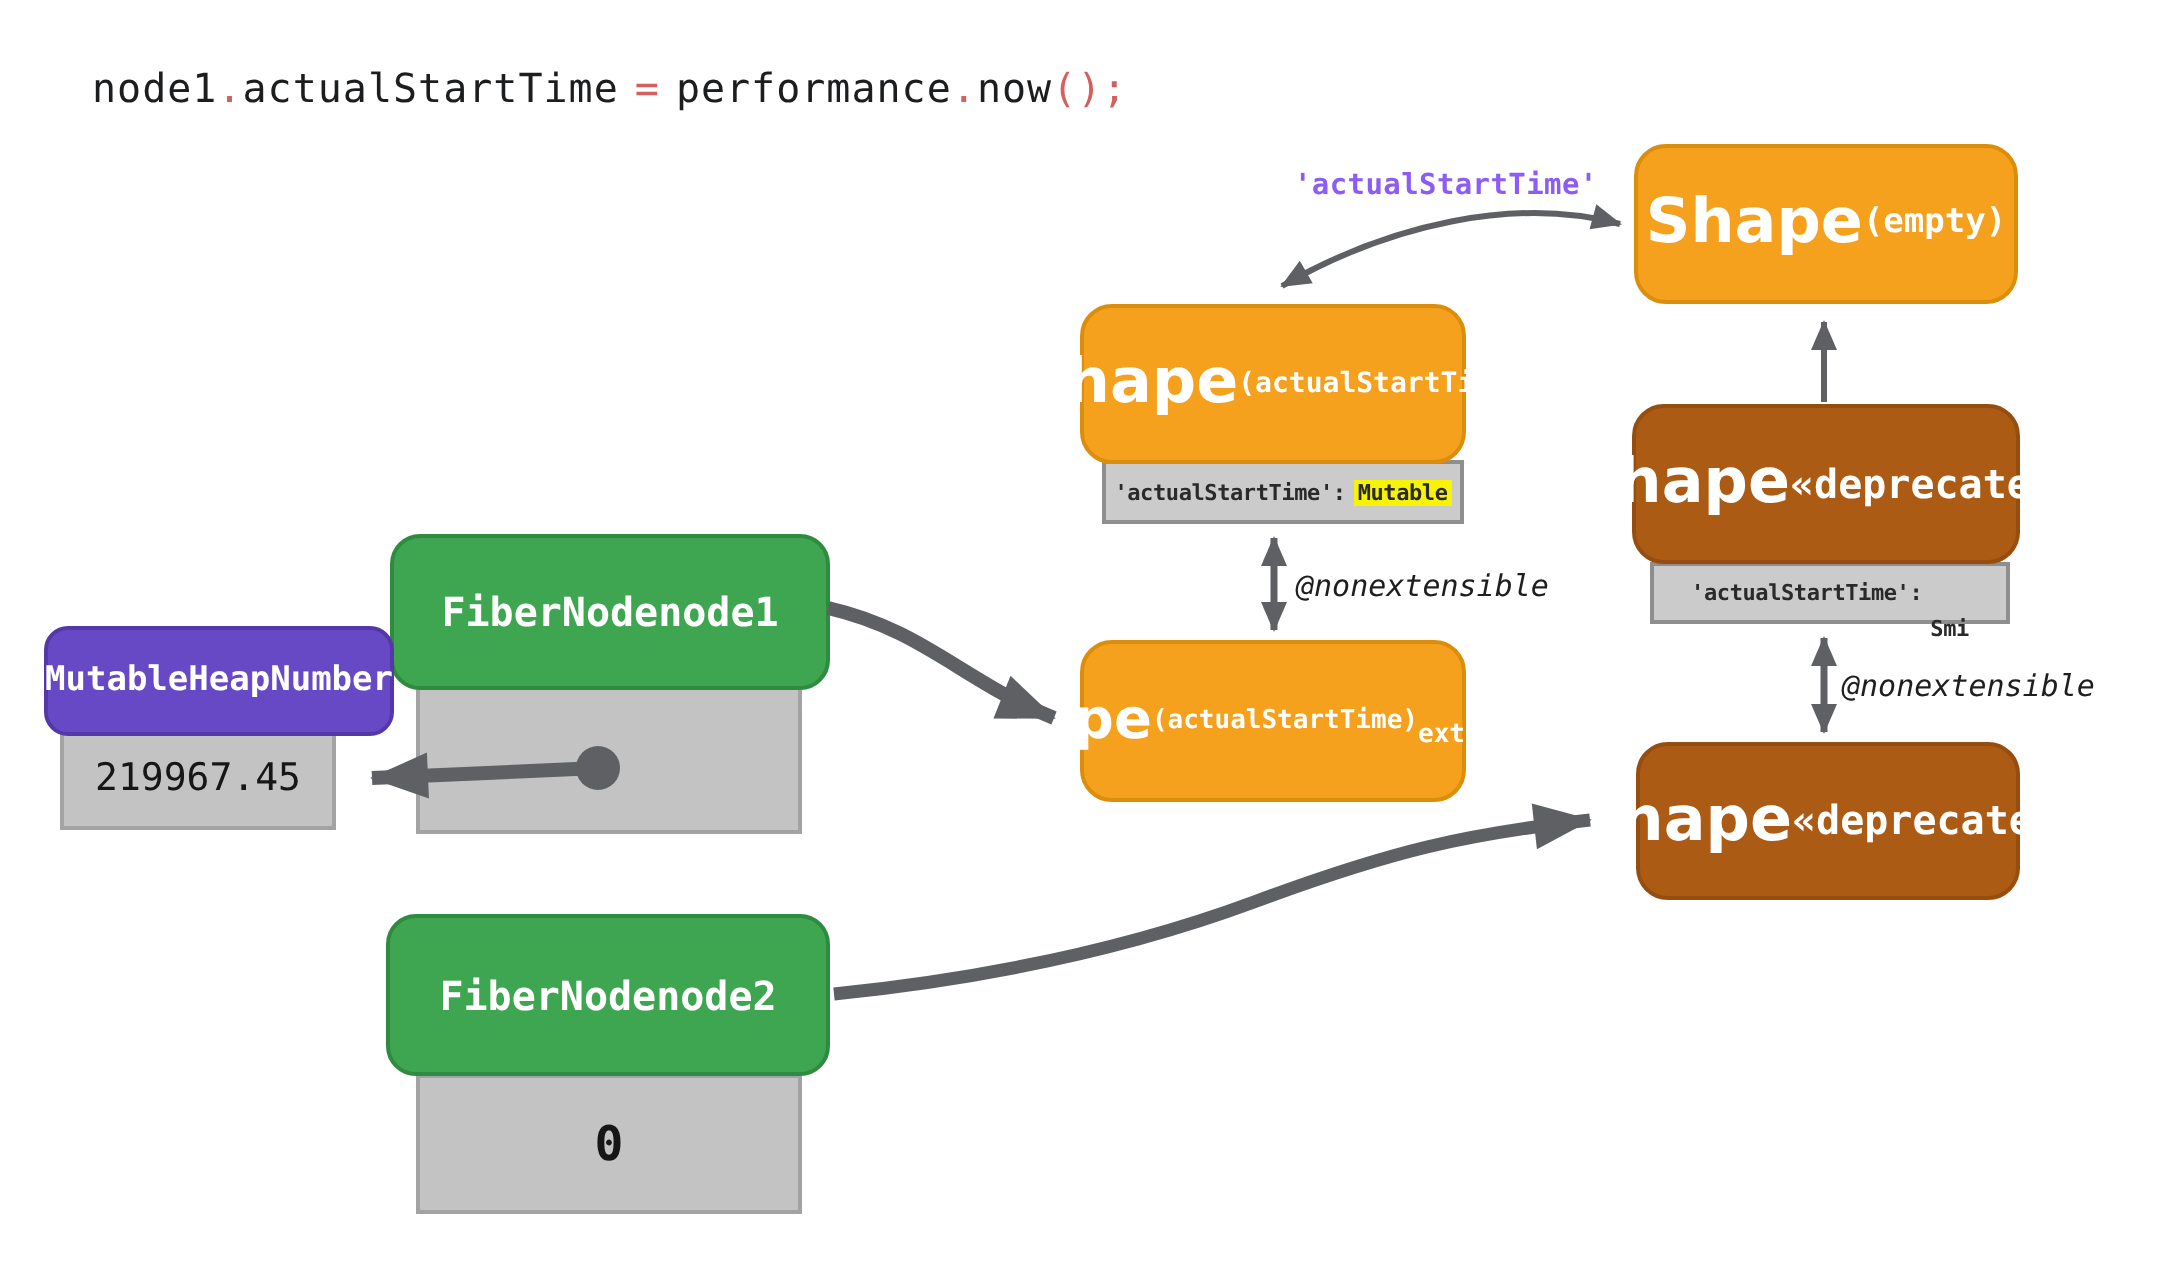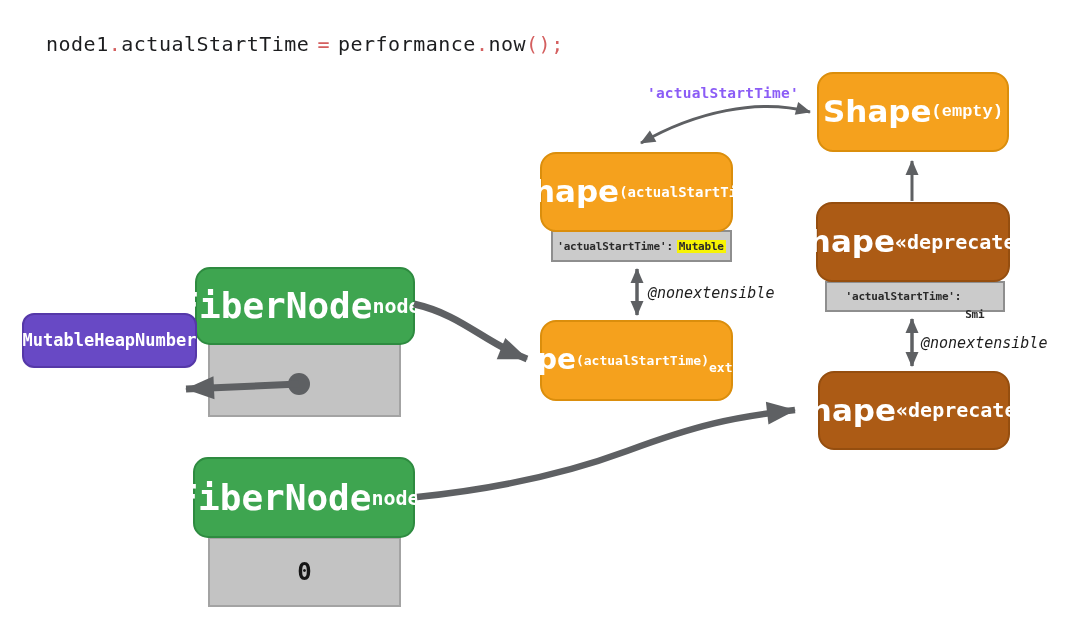--- a/index.html
+++ b/index.html
@@ -37,21 +37,21 @@
     position:absolute; z-index:1; background:var(--gray-row);
     border:2px solid var(--gray-row-border); box-sizing:border-box;
     display:flex; align-items:center; justify-content:center;
     font-size:11px; color:#2a2a2a; white-space:pre; letter-spacing:-0.2px;font-weight:bold;
   }
   .descrow .hl { background:var(--yellow); padding:0 2px; margin-left:4px; }
   .descrow .plain { margin-left:4px;margin-top:36px; }
   
   #shape-empty      { left:817px; top:72px;  width:192px; height:80px; }
   #shape-empty .title-sans { font-size:31px; }
-  #shape-empty .title-mono { font-size:17px;font-family:Liberation Mono, monospace; }
+  #shape-empty .title-mono { font-size:17px; }
 
   #shape-ast        { left:540px; top:152px; width:193px; height:80px; }
   #shape-ast .title-sans { font-size:31px; }
   #shape-ast .title-mono { font-size:14px; }
 
   #row-double       { left:551px; top:230px; width:181px; height:32px; }
 
   #shape-nonext     { left:540px; top:320px; width:193px; height:81px; }
   #shape-nonext .title-sans { font-size:28px; }
   #shape-nonext .title-mono { font-size:13px; }
@@ -61,21 +61,21 @@
   #shape-dep-top .title-mono { font-size:20px; }
 
   #row-smi          { left:825px; top:281px; width:180px; height:31px; }
 
   #shape-dep-bot    { left:818px; top:371px; width:192px; height:79px; }
   #shape-dep-bot .title-sans { font-size:31px; }
   #shape-dep-bot .title-mono { font-size:20px; }
 
   #fiber1           { left:195px; top:267px; width:220px; height:78px; }
   #fiber2           { left:193px; top:457px; width:222px; height:81px; }
-  .fiber .fn-title  { font-weight:bold; font-size:36px; line-height:1.1; }
+  .fiber .fn-title  { font-weight:bold; font-size:20px; line-height:1.1; }
   .fiber .fn-name   { font-weight:bold; font-size:20px; line-height:1.1; }
 
   #slot1            { left:208px; top:343px; width:193px; height:74px; }
   #slot2            { left:208px; top:537px; width:193px; height:70px; font-size:24px; font-weight:bold; }
 
   #heap-hdr         { left:22px;  top:313px; width:175px; height:55px; }
   #heap-hdr .title-mono { font-size:17px; line-height:1.25; }
   #heap-val         { left:30px;  top:362px; width:138px; height:53px; font-size:19px; }
   
   .edge-label { position:absolute; z-index:6; white-space:pre; }
@@ -153,20 +153,21 @@
   <div class="hdr green fiber" id="fiber1">
     <div class="fn-title">FiberNode</div>
     <div class="fn-name">node1</div>
   </div>
   <div class="graybox" id="slot1"></div>
 
   <div class="hdr purple" id="heap-hdr">
     <div class="title-mono">Mutable</div>
     <div class="title-mono">HeapNumber</div>
   </div>
+  <div class="graybox" id="heap-val">219967.45</div>
 
   <div class="hdr green fiber" id="fiber2">
     <div class="fn-title">FiberNode</div>
     <div class="fn-name">node2</div>
   </div>
   <div class="graybox" id="slot2">0</div>
 
 </div>
 
 </body></html>

